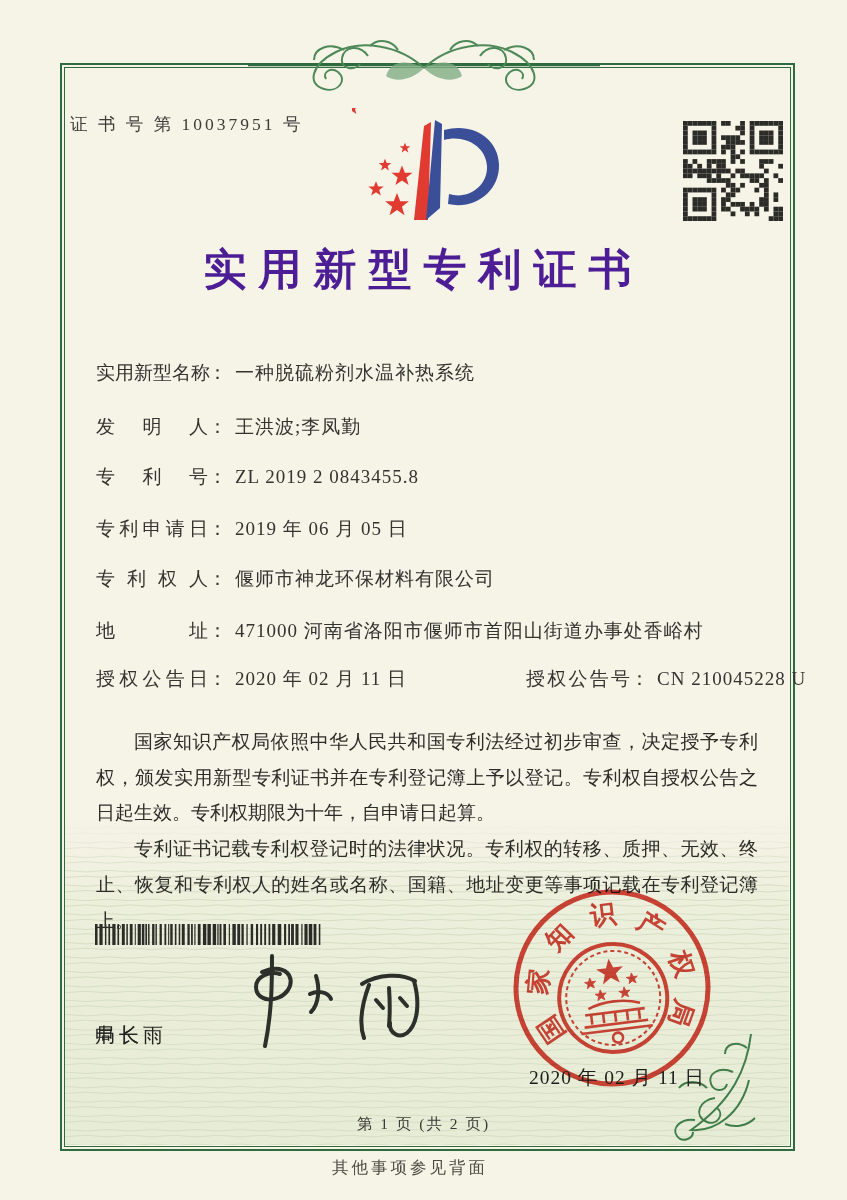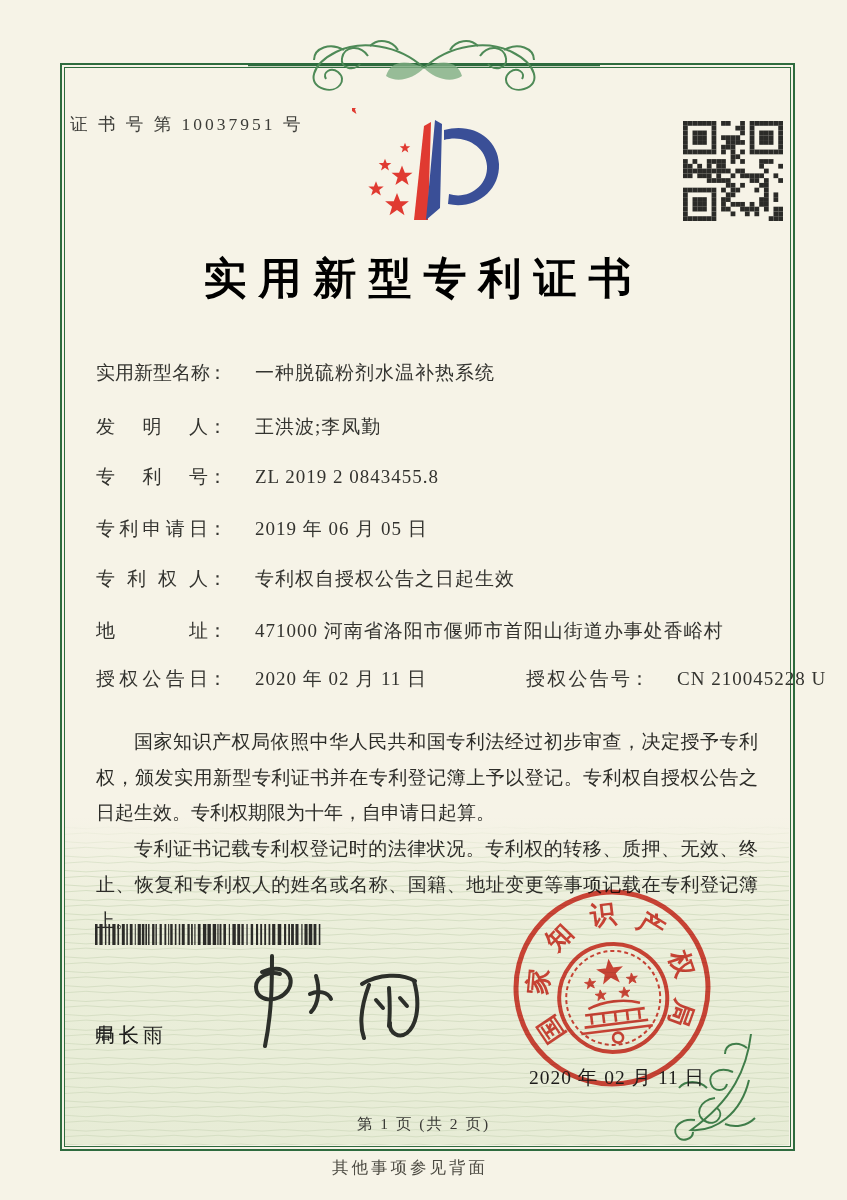--- a/index.html
+++ b/index.html
@@ -13,26 +13,26 @@
   .frame{position:absolute;left:60px;top:63px;width:731px;height:1084px;
     border:2.4px solid #2e6b3e;}
   .frame::after{content:"";position:absolute;inset:2px;border:1px solid #2e6b3e;}
   
   .waves-band{position:absolute;left:64px;top:816px;width:725px;height:329px;
     background:linear-gradient(180deg,rgba(233,237,216,0) 0%,#ecefdb 30%,#e7ecd6 100%);}
   .waves-band svg{display:block}
   .cert-no{position:absolute;left:70px;top:112px;font-size:17.5px;letter-spacing:3px;color:#3c3c38;}
   .logo{position:absolute;left:352px;top:108px;width:160px;height:132px;}
   .qr{position:absolute;left:683px;top:121px;width:100px;height:100px;}
-  .doc-title{position:absolute;left:0;top:250px;width:847px;text-align:center;
-    font-size:43px;font-weight:700;letter-spacing:12px;color:#000000;}
+  .doc-title{position:absolute;left:0;top:241px;width:847px;text-align:center;
+    font-size:43px;font-weight:700;letter-spacing:12px;color:#4c1d95;}
   .frow{position:absolute;left:96px;font-size:19px;color:#33332f;white-space:nowrap;}
   .f-label{display:inline-block;width:112px;text-align:justify;text-align-last:justify;}
   .f-colon{display:inline-block;margin-right:8px;}
-  .f-val{letter-spacing:1px;margin-left:20px;}
+  .f-val{letter-spacing:1px;}
   .frow2-pair{position:absolute;left:430px;top:0;}
   .paras{position:absolute;left:96px;top:704px;width:662px;font-size:19px;
     line-height:1.88;text-align:justify;color:#2c2c28;margin-top:20px;}
   .paras p{margin:0;text-indent:2em;}
   .barcode{position:absolute;left:95px;top:924px;width:228px;height:21px;}
   .officer{position:absolute;left:95px;font-size:20px;color:#242422;letter-spacing:4px;}
   .officer.t1{top:1022px;text-align:right;} .officer.t2{top:1022px;}
   .signature{position:absolute;left:212px;top:950px;width:240px;height:110px;}
   .seal{position:absolute;left:510px;top:886px;width:204px;height:204px;
     transform:rotate(-7deg);mix-blend-mode:multiply;opacity:.93;}
@@ -382,21 +382,21 @@
   <div class="frow" style="top:414px">
     <span class="f-label">发明人</span><span class="f-colon">：</span><span class="f-val">王洪波;李凤勤</span>
   </div>
   <div class="frow" style="top:464px">
     <span class="f-label">专利号</span><span class="f-colon">：</span><span class="f-val">ZL 2019 2 0843455.8</span>
   </div>
   <div class="frow" style="top:516px">
     <span class="f-label">专利申请日</span><span class="f-colon">：</span><span class="f-val">2019 年 06 月 05 日</span>
   </div>
   <div class="frow" style="top:566px">
-    <span class="f-label">专利权人</span><span class="f-colon">：</span><span class="f-val">专利权自授权公告之日起生效</span>
+    <span class="f-label">专利权人</span><span class="f-colon">：</span><span class="f-val">偃师市神龙环保材料有限公司</span>
   </div>
   <div class="frow" style="top:618px">
     <span class="f-label">地址</span><span class="f-colon">：</span><span class="f-val">471000 河南省洛阳市偃师市首阳山街道办事处香峪村</span>
   </div>
   <div class="frow" style="top:666px">
     <span class="f-label">授权公告日</span><span class="f-colon">：</span><span class="f-val">2020 年 02 月 11 日</span>
     <span class="frow2-pair">
       <span class="f-label" style="width:104px">授权公告号</span><span class="f-colon">：</span><span class="f-val">CN 210045228 U</span>
     </span>
   </div>

